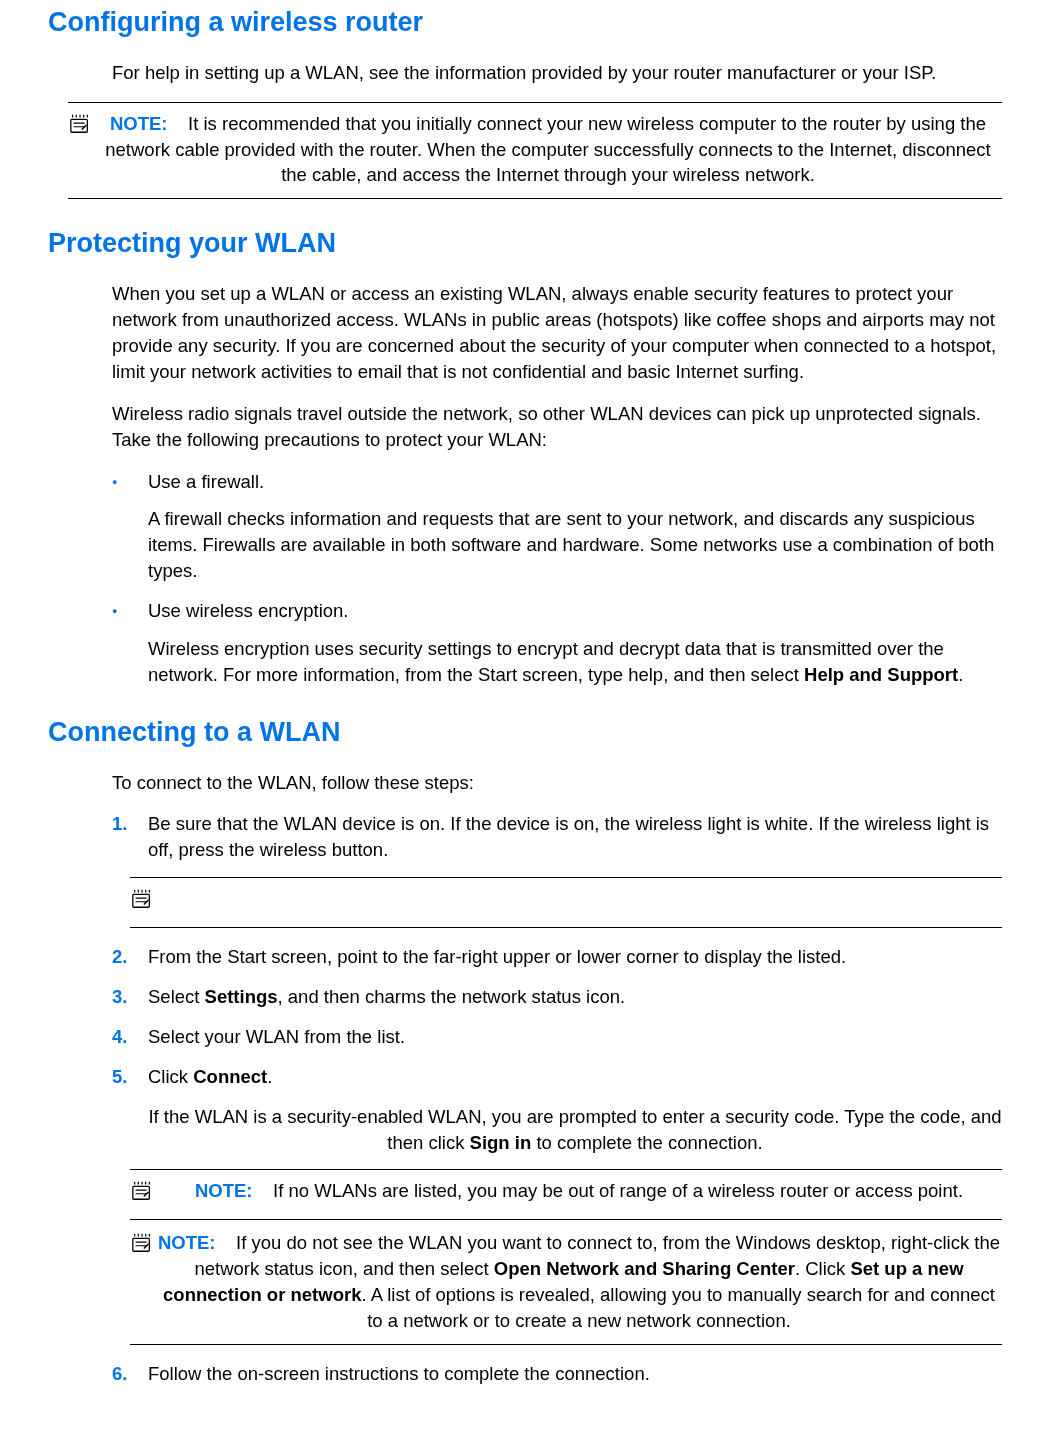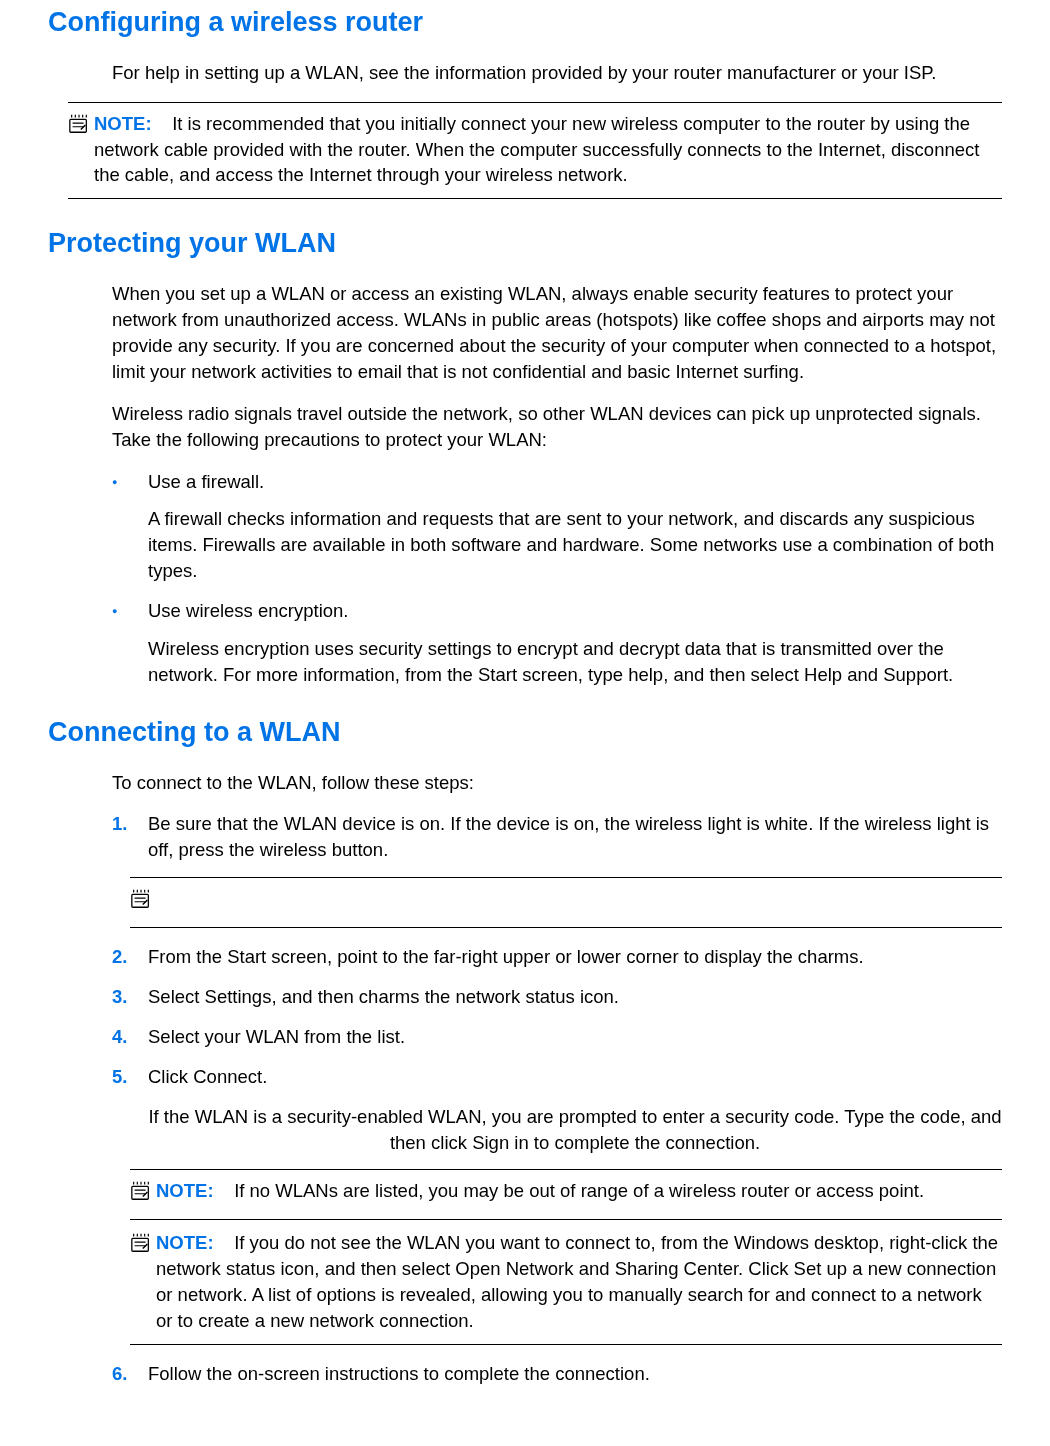--- a/index.html
+++ b/index.html
@@ -32,20 +32,21 @@
       margin-bottom: 16px;
     }
     .note-box {
       margin-left: 20px;
       margin-right: 0;
       margin-bottom: 2px;
       padding-top: 8px;
       padding-bottom: 10px;
       border-top: 1px solid #000;
       border-bottom: 1px solid #000;
+      text-align: center;
     }
     .note-box.indent2 {
       margin-left: 82px;
     }
     .note-box.no-top-gap {
       border-top: none;
       padding-top: 4px;
     }
     .note-inner {
       display: flex;
@@ -103,21 +104,21 @@
     }
     .ol-sub {
       margin-left: 100px;
       margin-bottom: 14px;
       text-align: center;
     }
     .mono {
       font-family: Liberation Sans, sans-serif;
     }
     .bold {
-      font-weight: normal;
+      font-weight: bold;
     }
     .footer {
       text-align: right;
       margin-top: 60px;
       font-size: 18px;
     }
     .page-num {
       margin-left: 16px;
     }
   </style>
@@ -184,21 +185,21 @@
           <path d="M14 18 L19 13" stroke="#000" stroke-width="1.6"></path>
         </svg>
     </span>
   </div>
 </div>
 
 <div style="height:14px"></div>
 
 <div class="ol-item">
   <span class="ol-num">2.</span>
-  <div class="ol-content">From the Start screen, point to the far-right upper or lower corner to display the charms.</div>
+  <div class="ol-content">From the Start screen, point to the far-right upper or lower corner to display the listed.</div>
 </div>
 
 <div class="ol-item">
   <span class="ol-num">3.</span>
   <div class="ol-content">
     <span>Select </span><span class="bold">Settings</span><span>, and then charms the network status icon.</span>
   </div>
 </div>
 
 <div class="ol-item">

